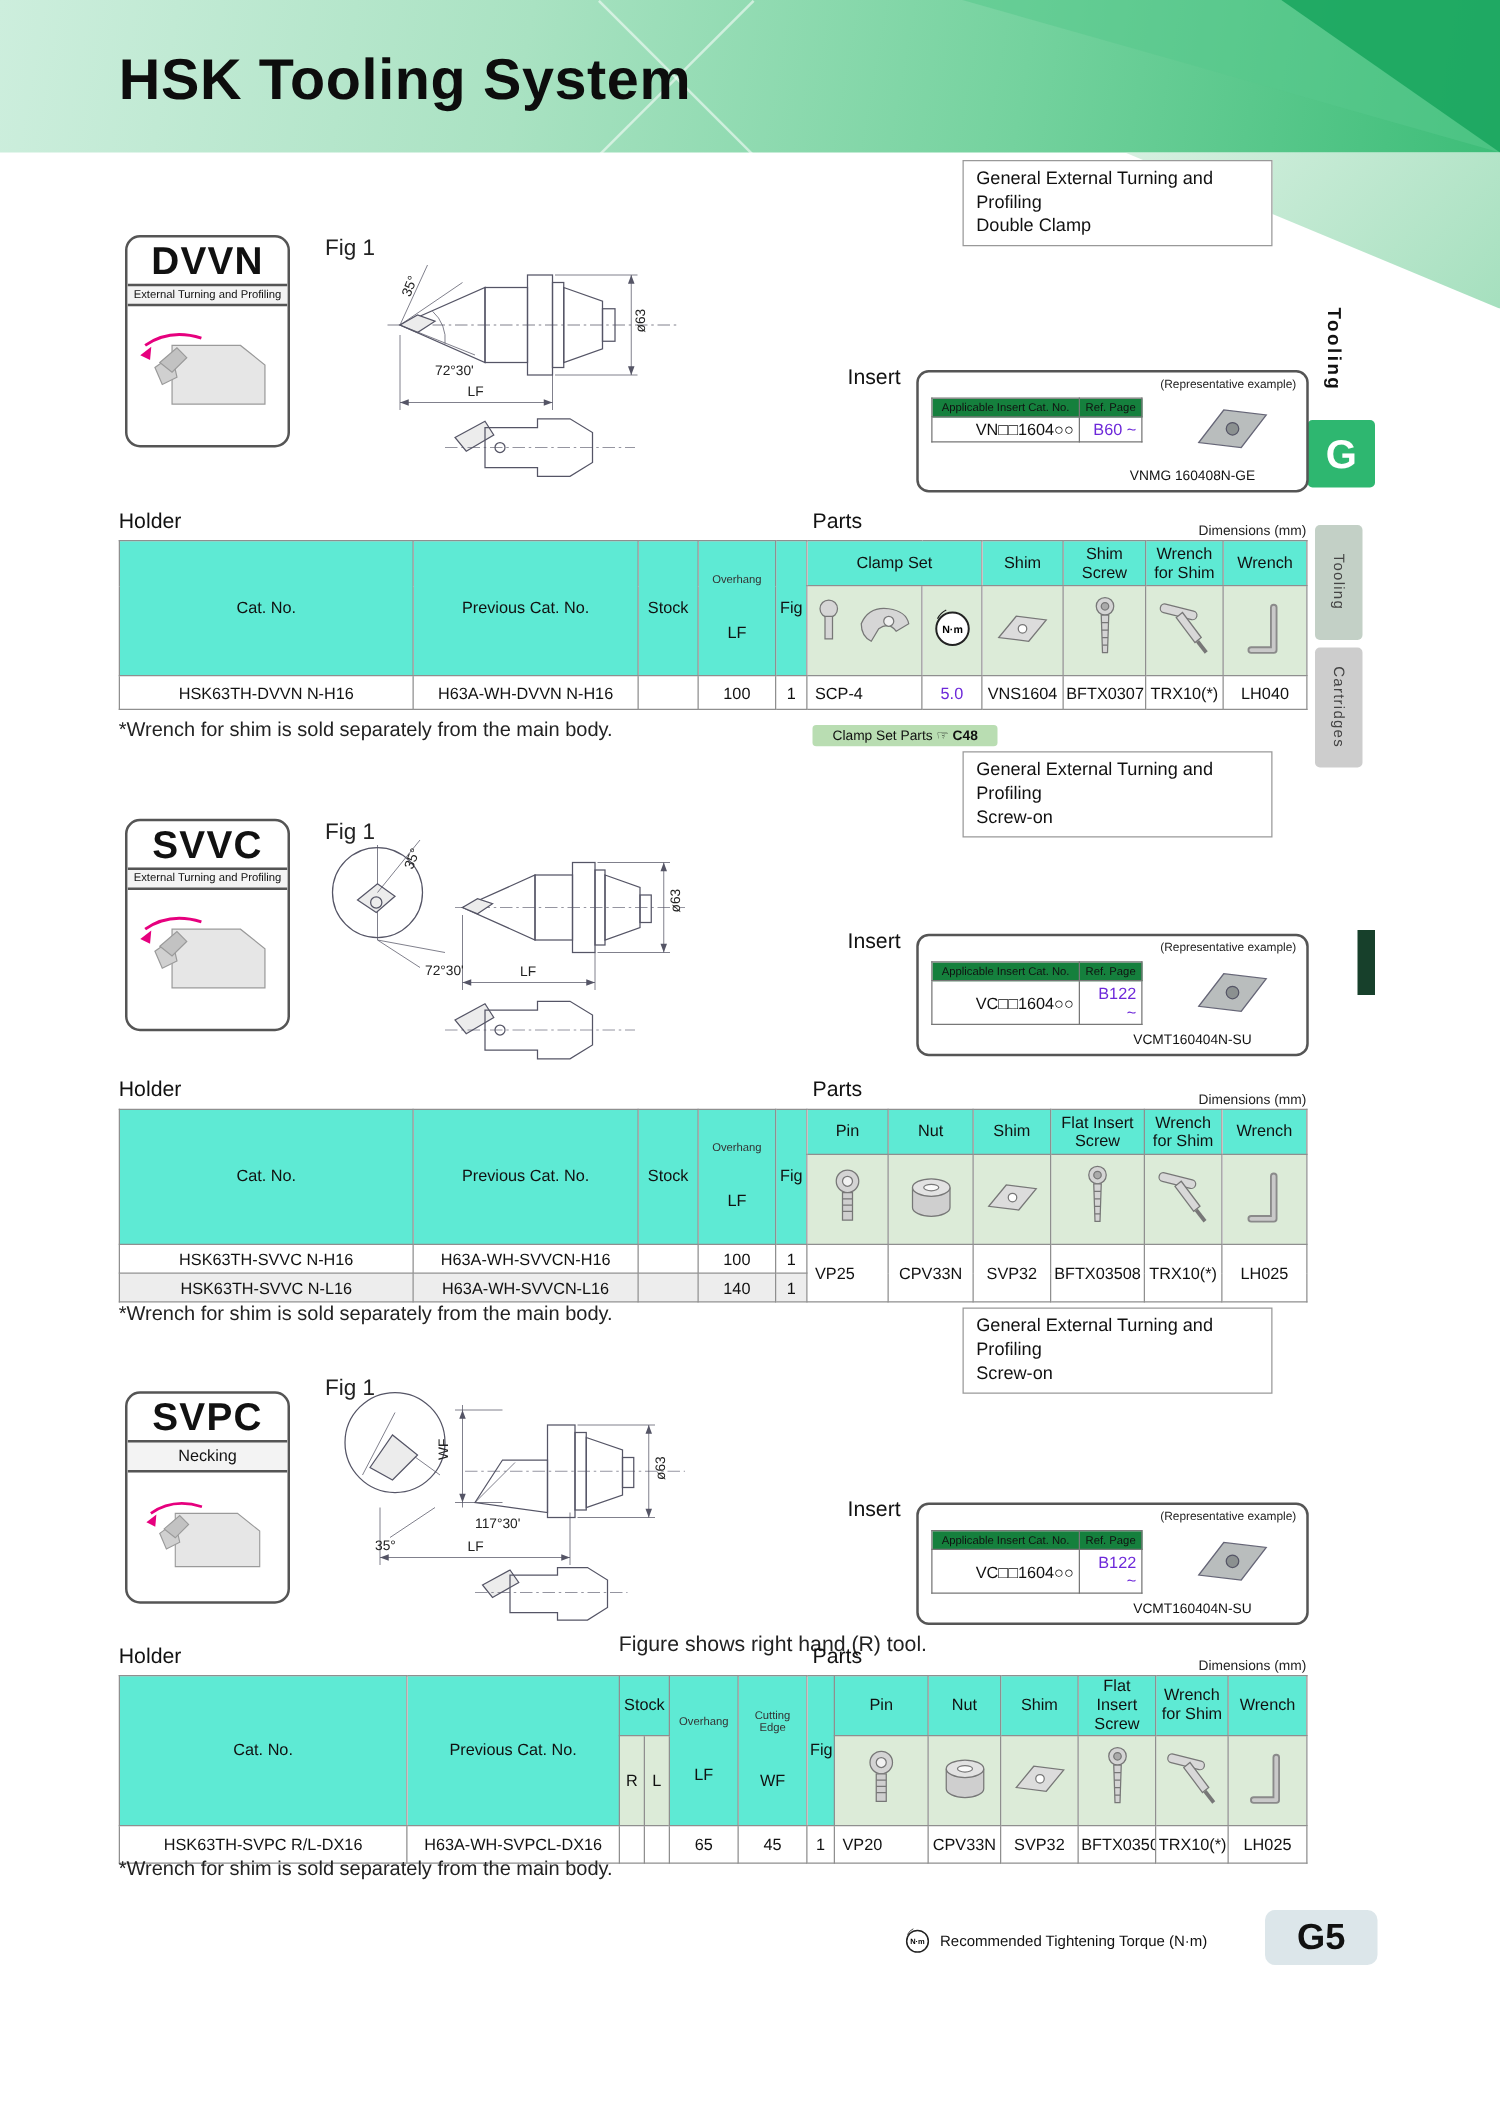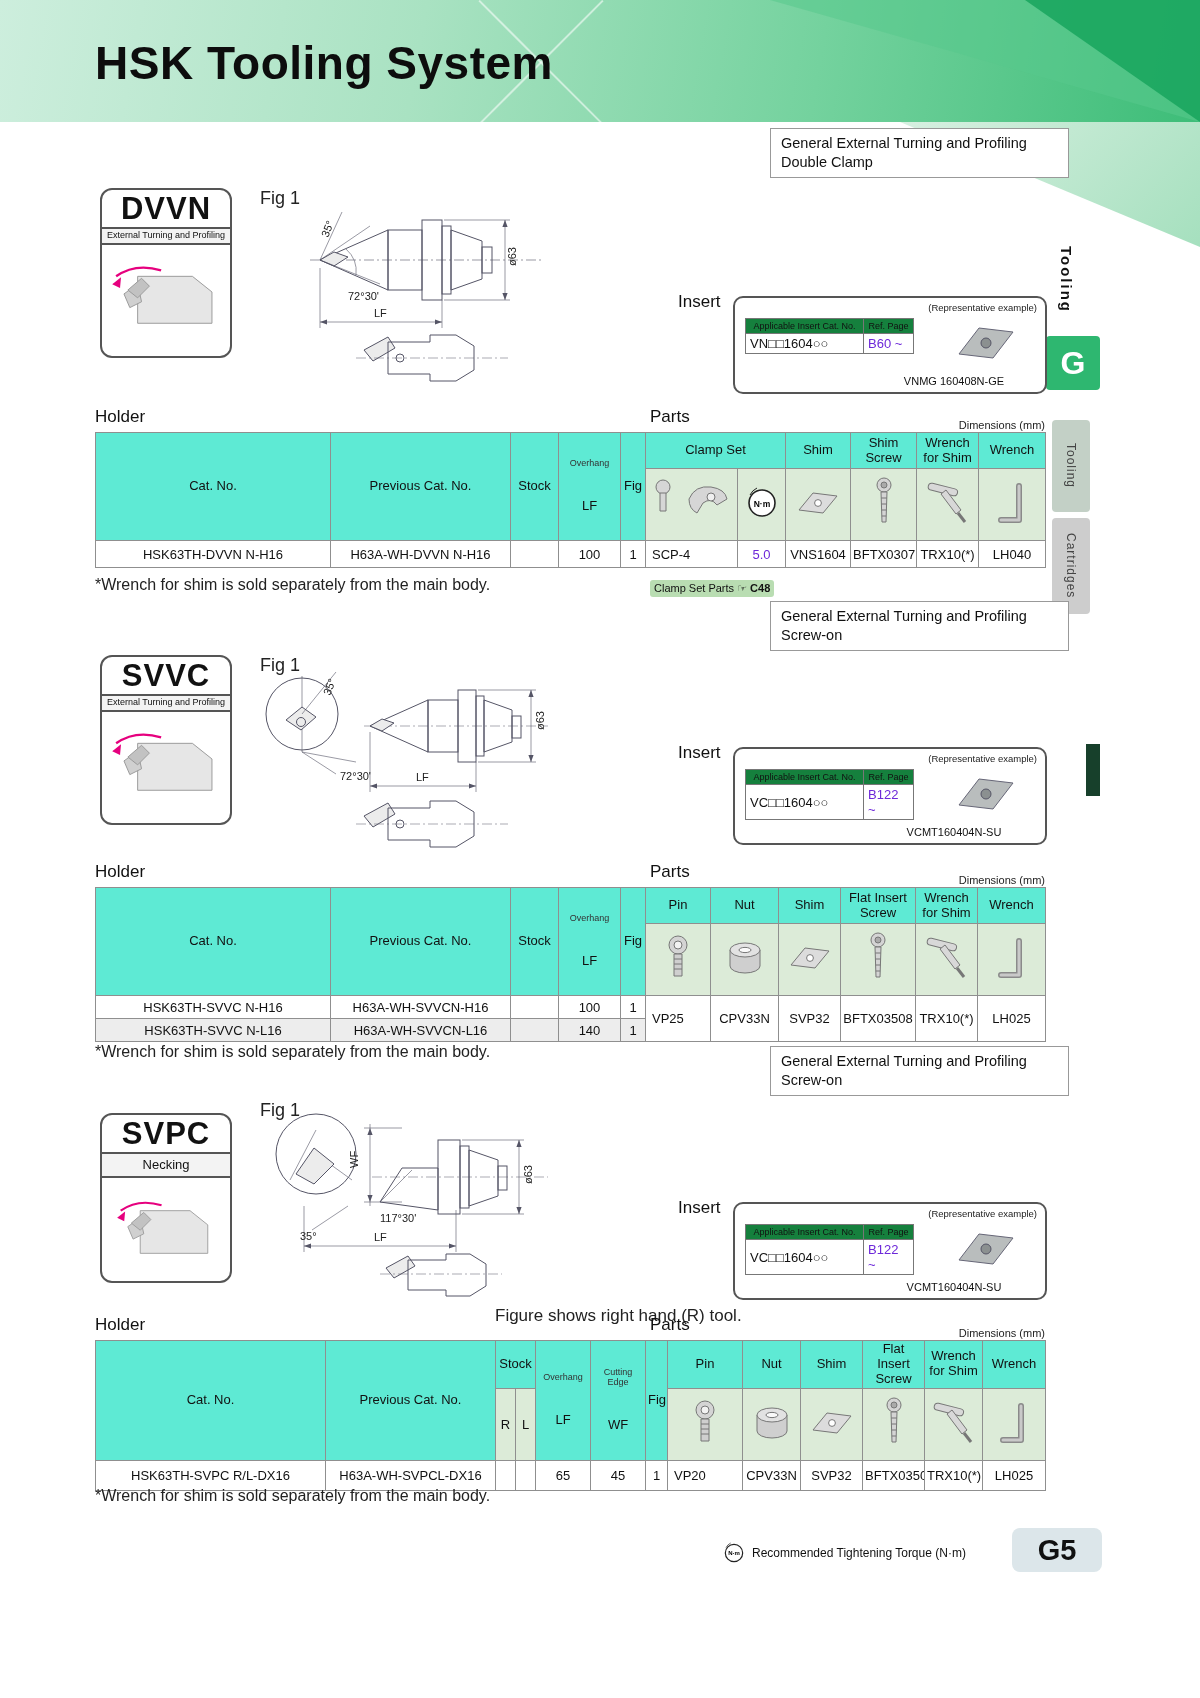--- a/index.html
+++ b/index.html
@@ -25,21 +25,21 @@
   .side-label{position:absolute;left:1058px;top:246px;font-size:15px;font-weight:bold;letter-spacing:2px}
   .gtab{position:absolute;left:1046px;top:336px;width:54px;height:54px;background:#2eb770;border-radius:4px;
         color:#fff;font-size:32px;font-weight:bold;display:flex;align-items:center;justify-content:center}
   .graytab{position:absolute;width:38px;border-radius:4px;font-size:12px;color:#444;text-align:center;
         display:flex;align-items:center;justify-content:center;writing-mode:vertical-rl;letter-spacing:1px}
   .tab-tooling{left:1052px;top:420px;height:92px;background:#c3d0c6}
   .tab-cart{left:1052px;top:518px;height:96px;background:#cdcdcd}
   .darktab{position:absolute;left:1086px;top:744px;width:14px;height:52px;background:#17402b}
 
   
-  .catbox{position:absolute;width:299px;border:1.5px solid #999;background:#fff;padding:5px 10px;
+  .catbox{position:absolute;width:248px;border:1.5px solid #999;background:#fff;padding:5px 10px;
         font-size:14.5px;line-height:1.3}
 
   
   .badge{position:absolute;width:132px;height:170px;border:2px solid #555;border-radius:12px;background:#fff;
         text-align:center;overflow:hidden}
   .badge-title{font-size:31px;font-weight:bold;letter-spacing:1px;padding:1px 0 0}
   .badge-sub{font-size:9px;border-top:2px solid #555;border-bottom:2px solid #555;padding:2px 1px;background:#f3f3f3;line-height:1.1}
   .badge-sub.big{font-size:13px;padding:4px 1px}
   .badge-art{height:92px;display:flex;align-items:center;justify-content:center}
 
@@ -48,21 +48,21 @@
   .dims{position:absolute;font-size:11px;color:#222;width:185px;text-align:right}
   .footnote{position:absolute;font-size:16px;color:#222}
   .fignote{position:absolute;font-size:17px;color:#222}
 
   
   .insertbox{position:absolute;width:314px;height:98px;border:2px solid #555;border-radius:10px;background:#fff}
   .repex{position:absolute;right:8px;top:4px;font-size:9.5px;color:#222}
   .itable{position:absolute;left:10px;top:20px;border-collapse:collapse}
   .itable th,.itable td{border:1px solid #777;padding:2px 4px;font-weight:normal}
   .itable th{font-size:9px;background:#15803d}
-  .itable td{font-size:13px;text-align:left}
+  .itable td{font-size:13px;text-align:right}
   .insert-art{position:absolute;right:26px;top:24px}
   .insert-name{position:absolute;right:6px;bottom:5px;font-size:11px;width:170px;text-align:center}
   .mag{color:#6d28d9;font-weight:bold}
 
   
   table.spec{position:absolute;border-collapse:collapse;table-layout:fixed;width:950px;background:#fff}
   table.spec th,table.spec td{border:1px solid #8f8f8f;text-align:center;vertical-align:middle;
         padding:1px 2px;font-size:13px;font-weight:normal;overflow:hidden}
   table.spec th{background:#5eead4;font-size:13px;line-height:1.15}
   table.spec td.ich{background:#dcebd8}
@@ -72,21 +72,21 @@
   table.spec tr.data2{height:23px}
   td.cat{text-align:left;font-weight:bold;font-size:14px;padding-left:6px}
   td.prev{text-align:left;padding-left:6px}
   td.cnarrow{font-size:11px}
   .alt{background:#ededed}
   th.ovh{vertical-align:top;padding-top:5px}
   th.ovh .lfv{margin-top:30px;font-size:13px}
   .sm{font-size:9px;color:#333;line-height:1.1}
   th.figcol{font-size:10px}
 
-  .clampnote{position:absolute;background:#b9ddb2;border-radius:3px;font-size:11px;padding:2px 4px;color:#111}
+  .clampnote{position:absolute;background:#b9ddb2;border-radius:3px;font-size:11px;padding:2px 16px;color:#111}
   .clampnote b{font-weight:bold}
 
   
   .torquenote{position:absolute;left:722px;top:1541px;font-size:12px;display:flex;align-items:center;gap:6px}
   .g5box{position:absolute;left:1012px;top:1528px;width:90px;height:44px;background:#dce6ea;border-radius:8px;
         display:flex;align-items:center;justify-content:center;font-size:29px;font-weight:bold}
   svg text{font-family:"Liberation Sans",sans-serif}
 </style>
 </head>
 <body>

